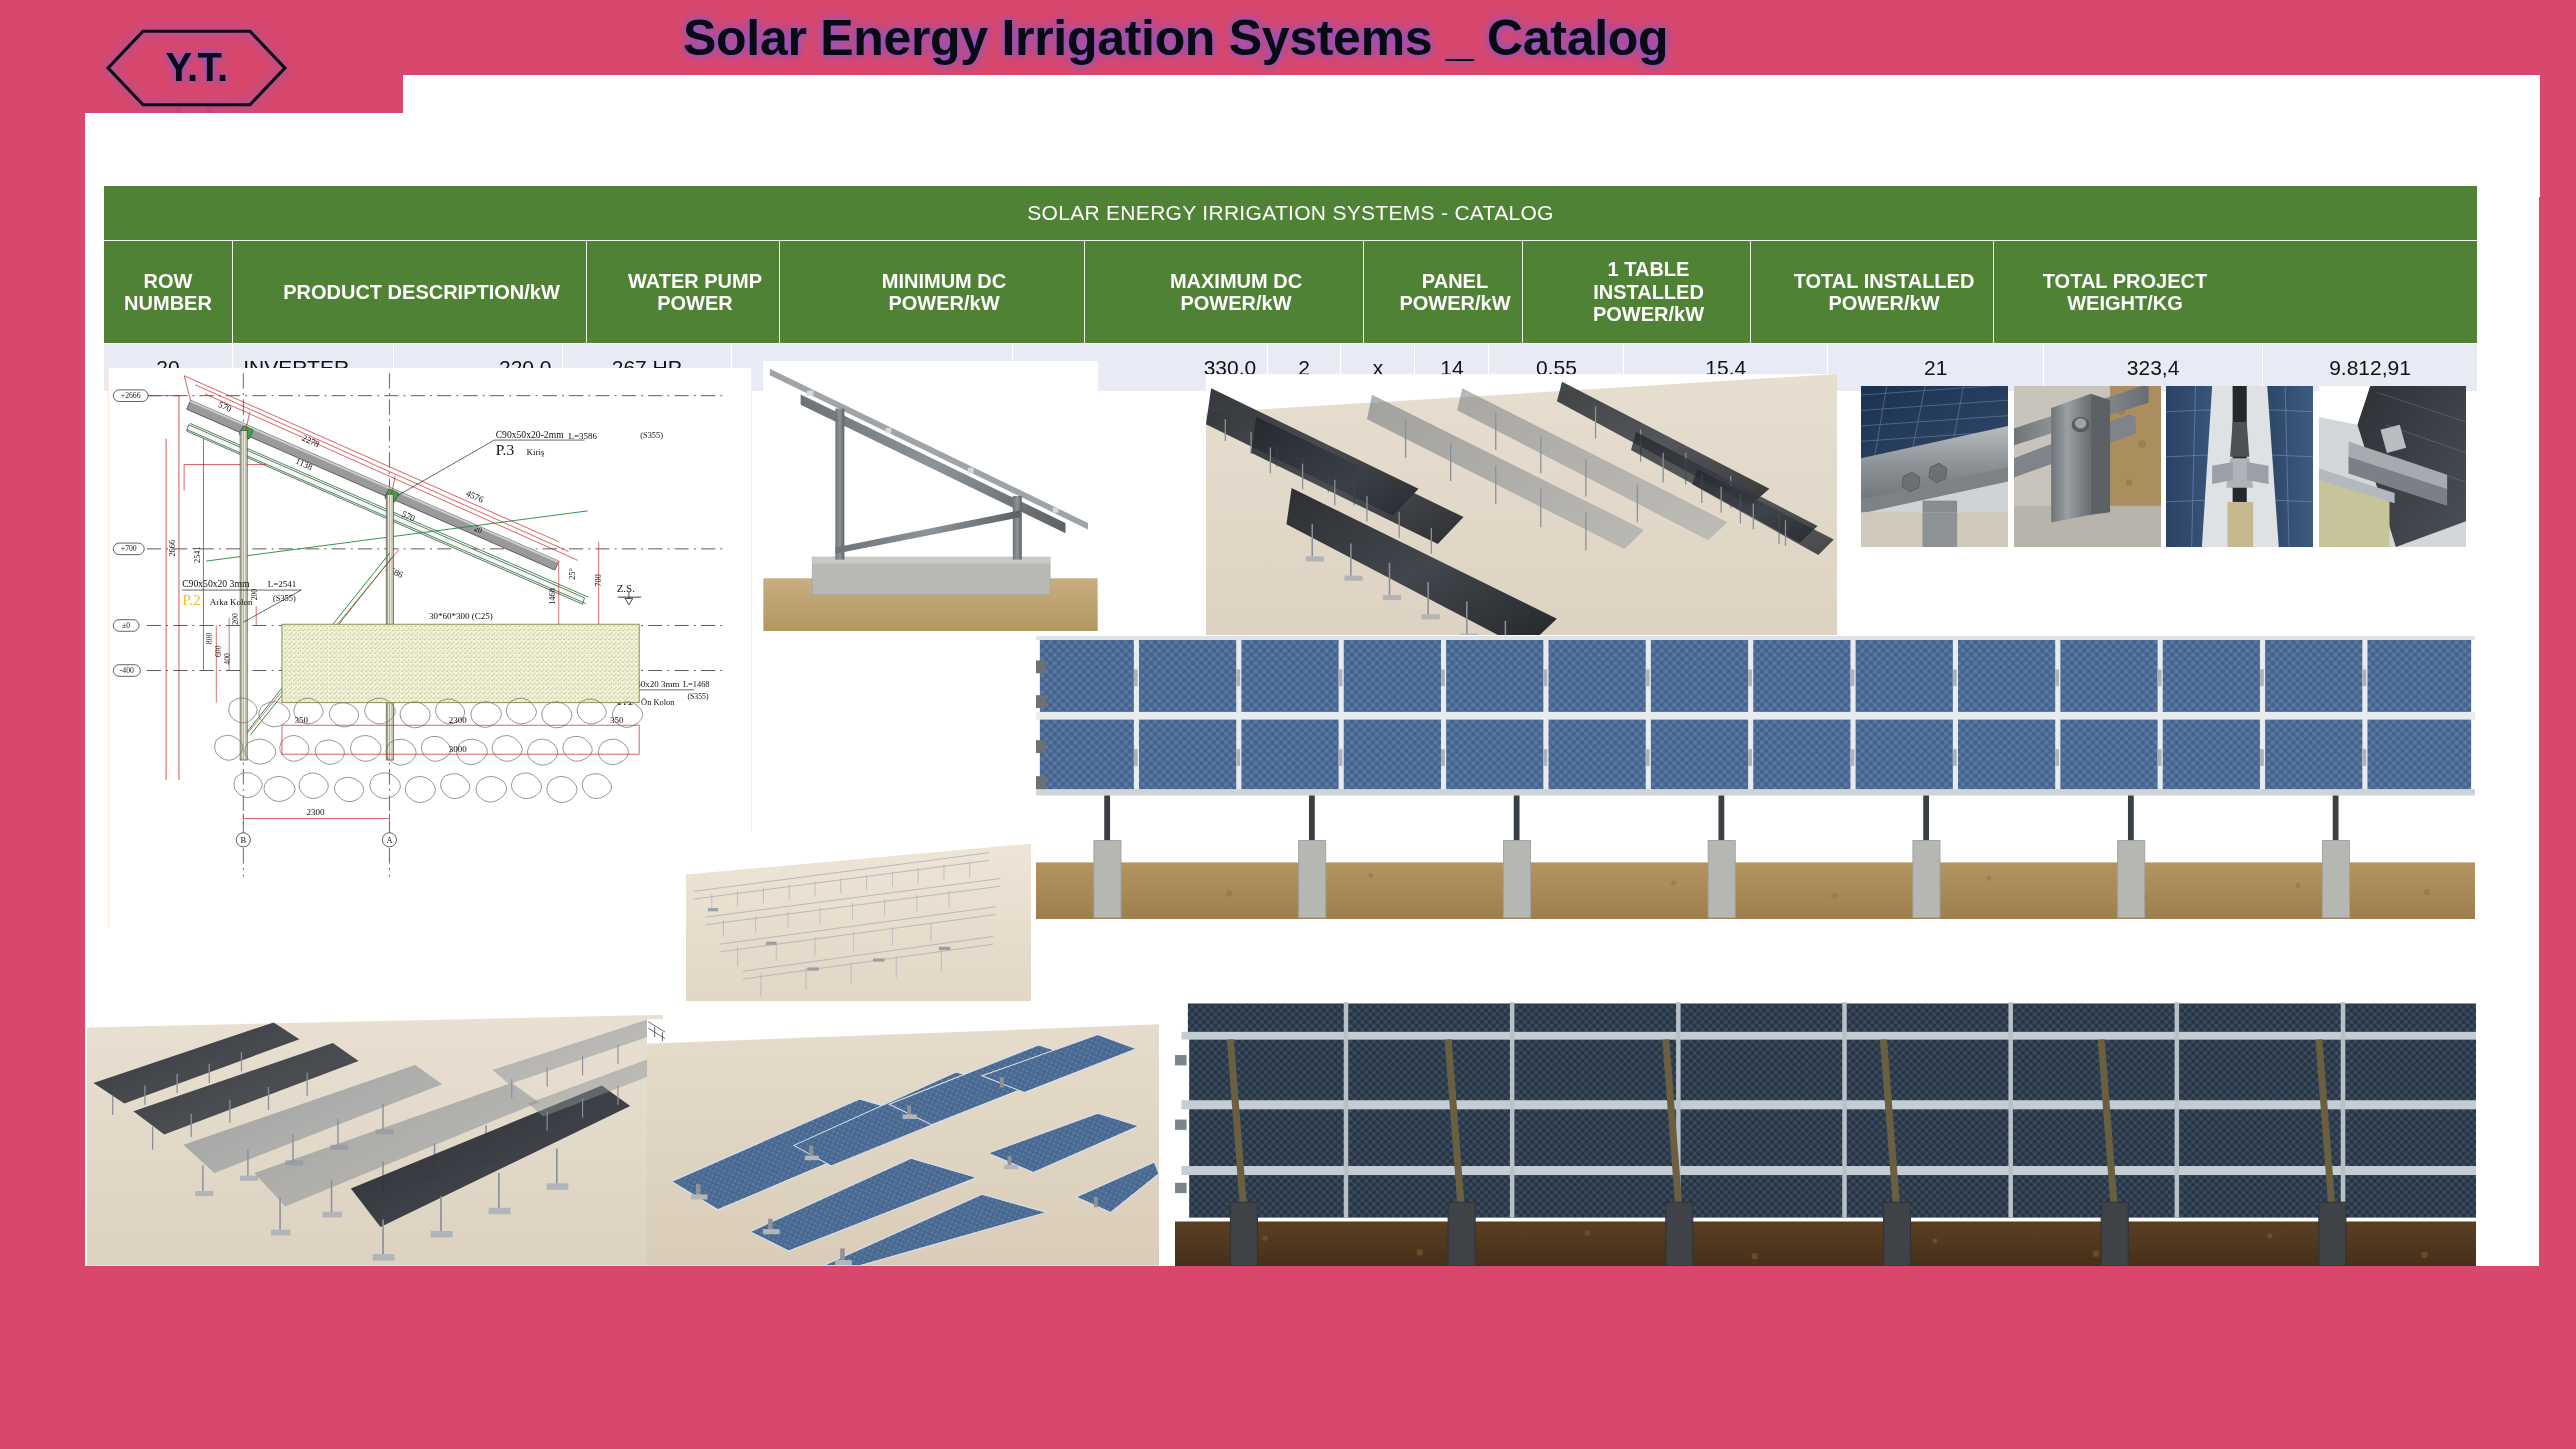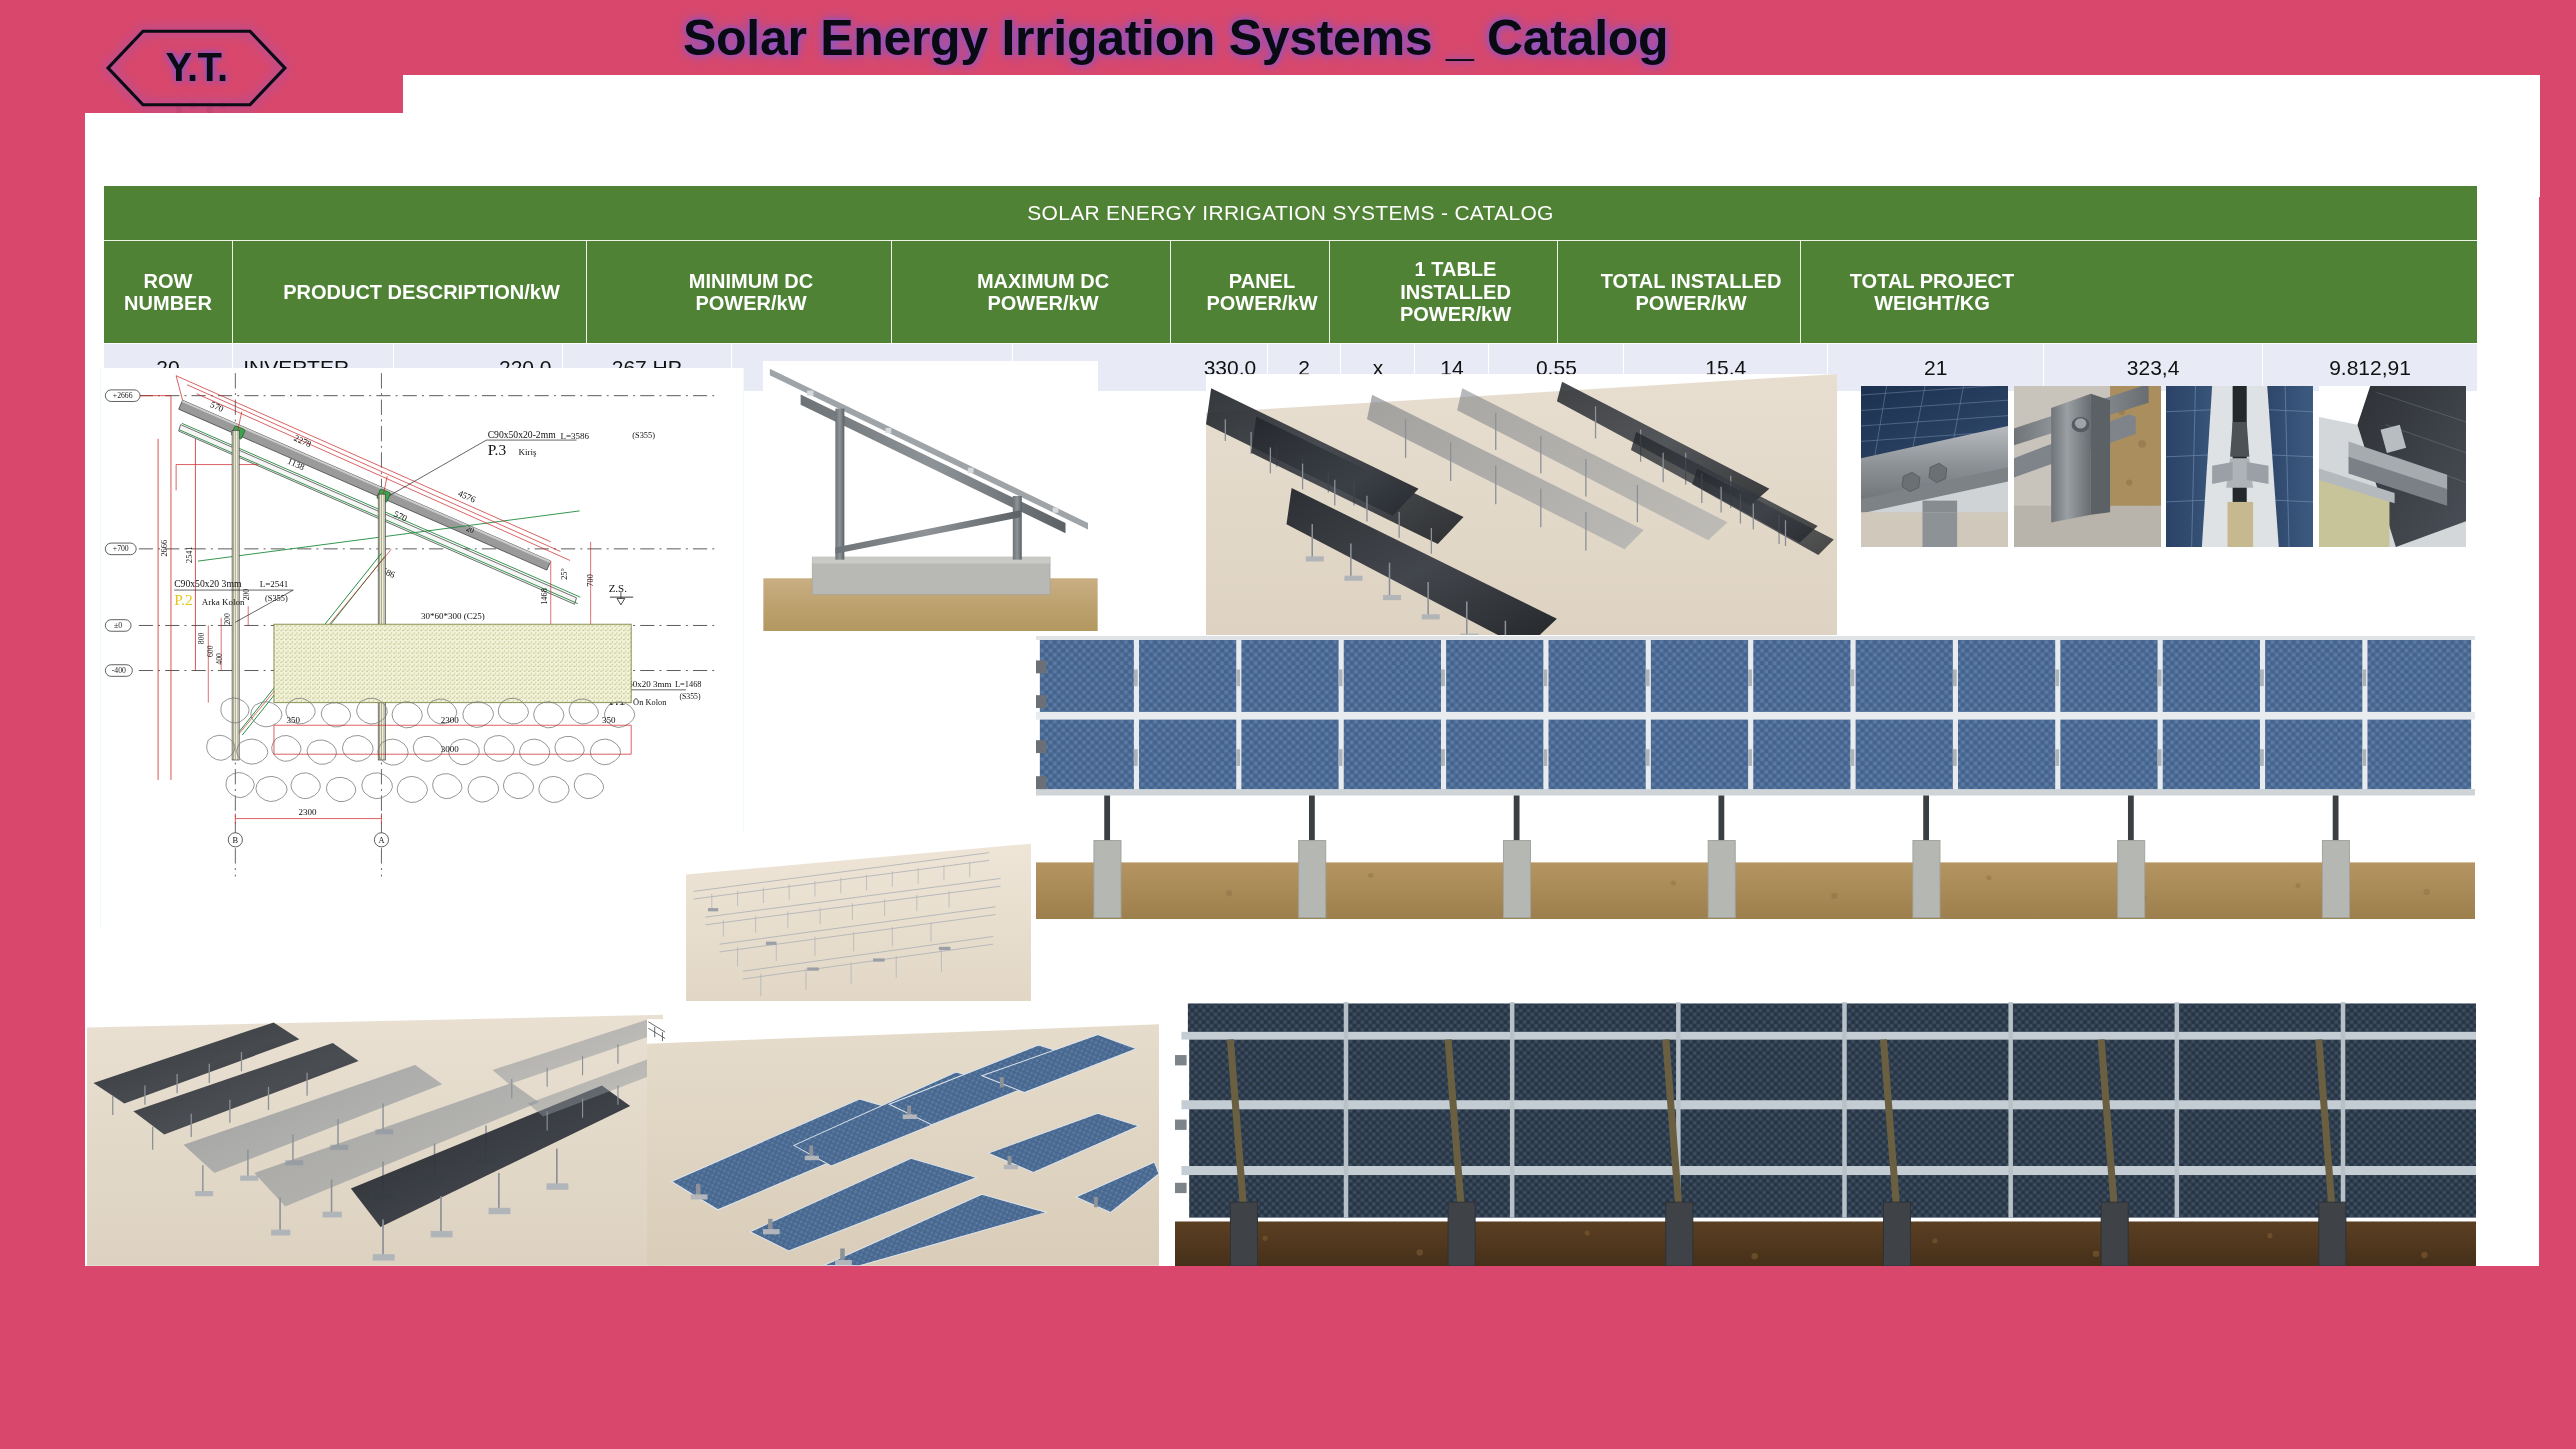--- a/index.html
+++ b/index.html
@@ -110,21 +110,21 @@
   .c-panelpw  { width: 135px; }
   .c-onetable { width: 204px; }
   .c-numtable { width: 216px; }
   .c-totinst  { width: 219px; }
   .c-totweight{ width: 214px; }
 
   
   .img-block { position: absolute; overflow: hidden; }
 
   
-  #cad-drawing { left: 100px; top: 368px; width: 644px; height: 560px; background: #86efac; }
+  #cad-drawing { left: 108px; top: 368px; width: 644px; height: 560px; background: #f97316; }
   #cad-drawing svg { display:block; }
 
   
   #profile-render { left: 763px; top: 361px; width: 335px; height: 270px; background:#fff; }
 
   
   #iso-array-top { left: 1206px; top: 374px; width: 631px; height: 261px; }
 
   
   #detail-strip { left: 1861px; top: 386px; width: 605px; height: 161px; display:flex; gap:5.2px; }
@@ -166,20 +166,23 @@
 <div id="panel-main"></div>
 
 <div id="catalog-table">
   <div id="table-banner">SOLAR ENERGY IRRIGATION SYSTEMS - CATALOG</div>
 
   <div id="header-row">
     <div class="th c-row">
       <span><span>ROW</span><br><span>NUMBER</span></span>
     </div>
     <div class="th c-desc">PRODUCT DESCRIPTION/kW</div>
+    <div class="th c-pump">
+      <span><span>WATER PUMP</span><br><span>POWER</span></span>
+    </div>
     <div class="th c-mindc">
       <span><span>MINIMUM DC</span><br><span>POWER/kW</span></span>
     </div>
     <div class="th c-maxdc">
       <span><span>MAXIMUM DC</span><br><span>POWER/kW</span></span>
     </div>
     <div class="th c-panelpw">
       <span><span>PANEL</span><br><span>POWER/kW</span></span>
     </div>
     <div class="th c-onetable">

